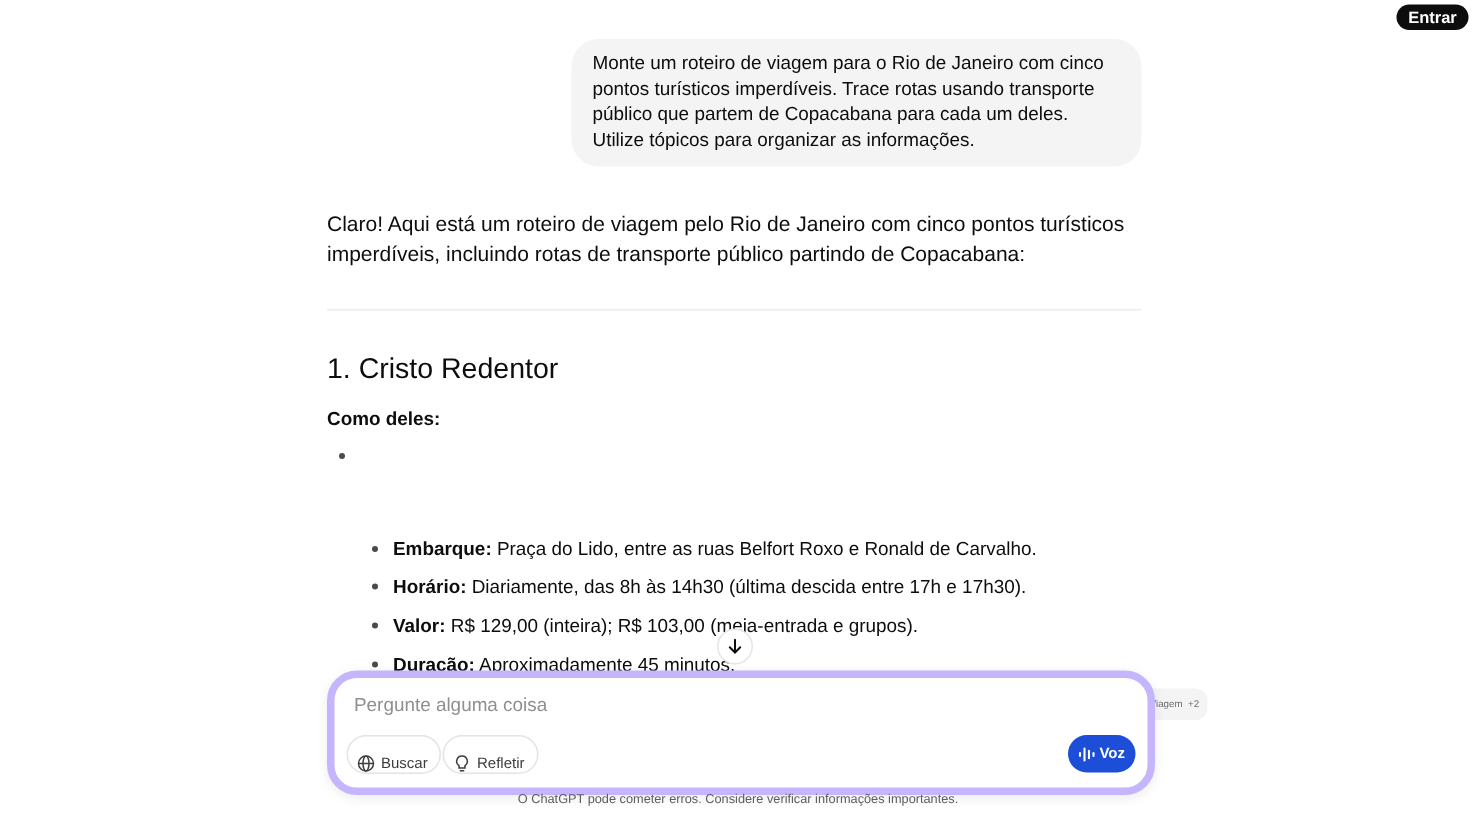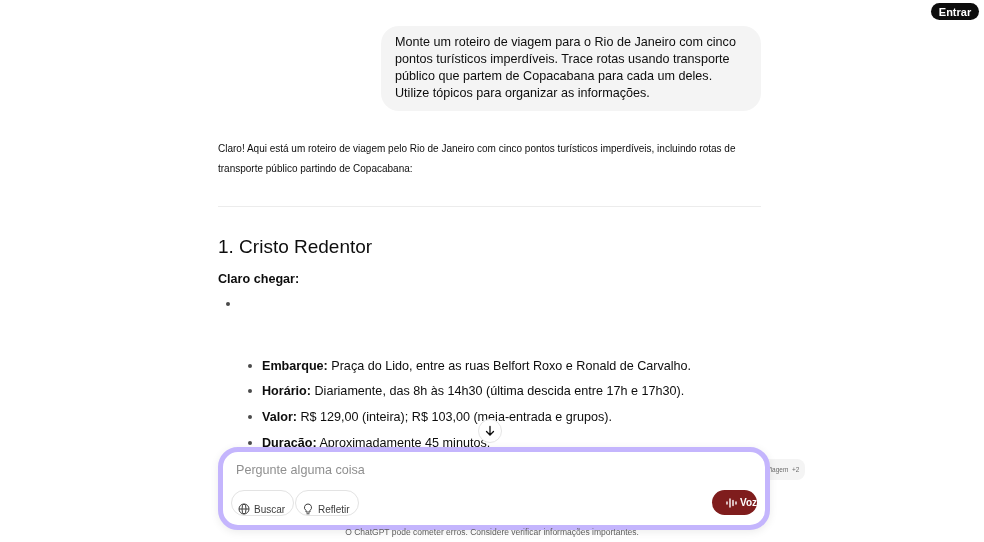--- a/index.html
+++ b/index.html
@@ -12,21 +12,21 @@
     position: absolute; left: 931px; top: 3px; width: 48px; height: 17px;
     background: #0d0d0d; color: #fff; border-radius: 14px;
     font-size: 11px; font-weight: bold; display: flex; align-items: center; justify-content: center;
   }
   .user-bubble {
     position: absolute; left: 381px; top: 26px; width: 352px;
     background: #f4f4f4; border-radius: 18px; padding: 8px 14px 9px 14px;
     font-size: 12.6px; line-height: 17px; color: #0d0d0d;
   }
   .answer { position: absolute; left: 218px; width: 545px; }
-  .intro { top: 139px; font-size: 10px; line-height: 20px; }
+  .intro { top: 139px; font-size: 14px; line-height: 20px; }
   .divider { position: absolute; left: 218px; top: 206px; width: 543px; height: 1px; background: #ececec; }
   .h1 { position: absolute; left: 218px; top: 235px; font-size: 19px; line-height: 24px; }
   .how { position: absolute; left: 218px; top: 271px; font-size: 12.6px; font-weight: bold; line-height: 17px; }
   .lvl1 { position: absolute; left: 226px; top: 296px; font-size: 12.6px; line-height: 17px; font-weight: bold; }
   .bullet { display: inline-block; width: 4px; height: 4px; border-radius: 50%; background: #4a4a4a; vertical-align: middle; margin-right: 10px; position: relative; top: -1px; }
   .sub { position: absolute; left: 248px; font-size: 12.6px; line-height: 17px; white-space: nowrap; margin-top: 36px; }
   .sub b { font-weight: bold; }
   .chip {
     display: inline-block; background: #f4f4f4; color: #6b6b6b; border-radius: 8px;
     font-size: 6.5px; padding: 2px 6px; margin-left: 4px; vertical-align: middle; position: relative; top: -1px;
@@ -41,38 +41,38 @@
     box-shadow: 0 2px 8px rgba(0,0,0,0.08);
   }
   .placeholder { position: absolute; left: 13px; top: 11px; font-size: 12.6px; color: #8f8f8f; }
   .tool-btn {
     position: absolute; top: 38px; height: 24px; border: 1px solid #e3e3e3; border-radius: 13px;
     display: flex; align-items: flex-end; padding: 0 8px 0 6px; font-size: 10px; color: #3d3d3d; background: #fff;
   }
   .tool-btn svg { margin-right: 4px; }
   .voice-btn {
     position: absolute; left: 489px; top: 38px; width: 45px; height: 25px; border-radius: 13px;
-    background: #7f1d1d; color: #fff; font-size: 10px; font-weight: bold;
-    display: flex; align-items: center; justify-content: flex-end;
+    background: #1d4ed8; color: #fff; font-size: 10px; font-weight: bold;
+    display: flex; align-items: center; justify-content: center;
   }
   .voice-btn svg { margin-right: 3px; }
   .footer { position: absolute; left: 0; width: 984px; top: 527px; text-align: center; font-size: 8.5px; color: #5d5d5d; }
 </style>
 </head>
 <body>
 
 <div class="login-btn">Entrar</div>
 
 <div class="user-bubble">Monte um roteiro de viagem para o Rio de Janeiro com cinco pontos turísticos imperdíveis. Trace rotas usando transporte público que partem de Copacabana para cada um deles. Utilize tópicos para organizar as informações.</div>
 
 <div class="answer intro">Claro! Aqui está um roteiro de viagem pelo Rio de Janeiro com cinco pontos turísticos imperdíveis, incluindo rotas de transporte público partindo de Copacabana:</div>
 <div class="divider"></div>
 
 <div class="h1">1. Cristo Redentor</div>
-<div class="how">Claro chegar:</div>
+<div class="how">Como deles:</div>
 
 <div class="lvl1">
   <span class="bullet"></span>
 </div>
 
 <div class="sub" style="top:322px">
   <span class="bullet"></span><b>Embarque:</b><span> Praça do Lido, entre as ruas Belfort Roxo e Ronald de Carvalho.</span>
 </div>
 <div class="sub" style="top:347px">
   <span class="bullet"></span><b>Horário:</b><span> Diariamente, das 8h às 14h30 (última descida entre 17h e 17h30).</span>

